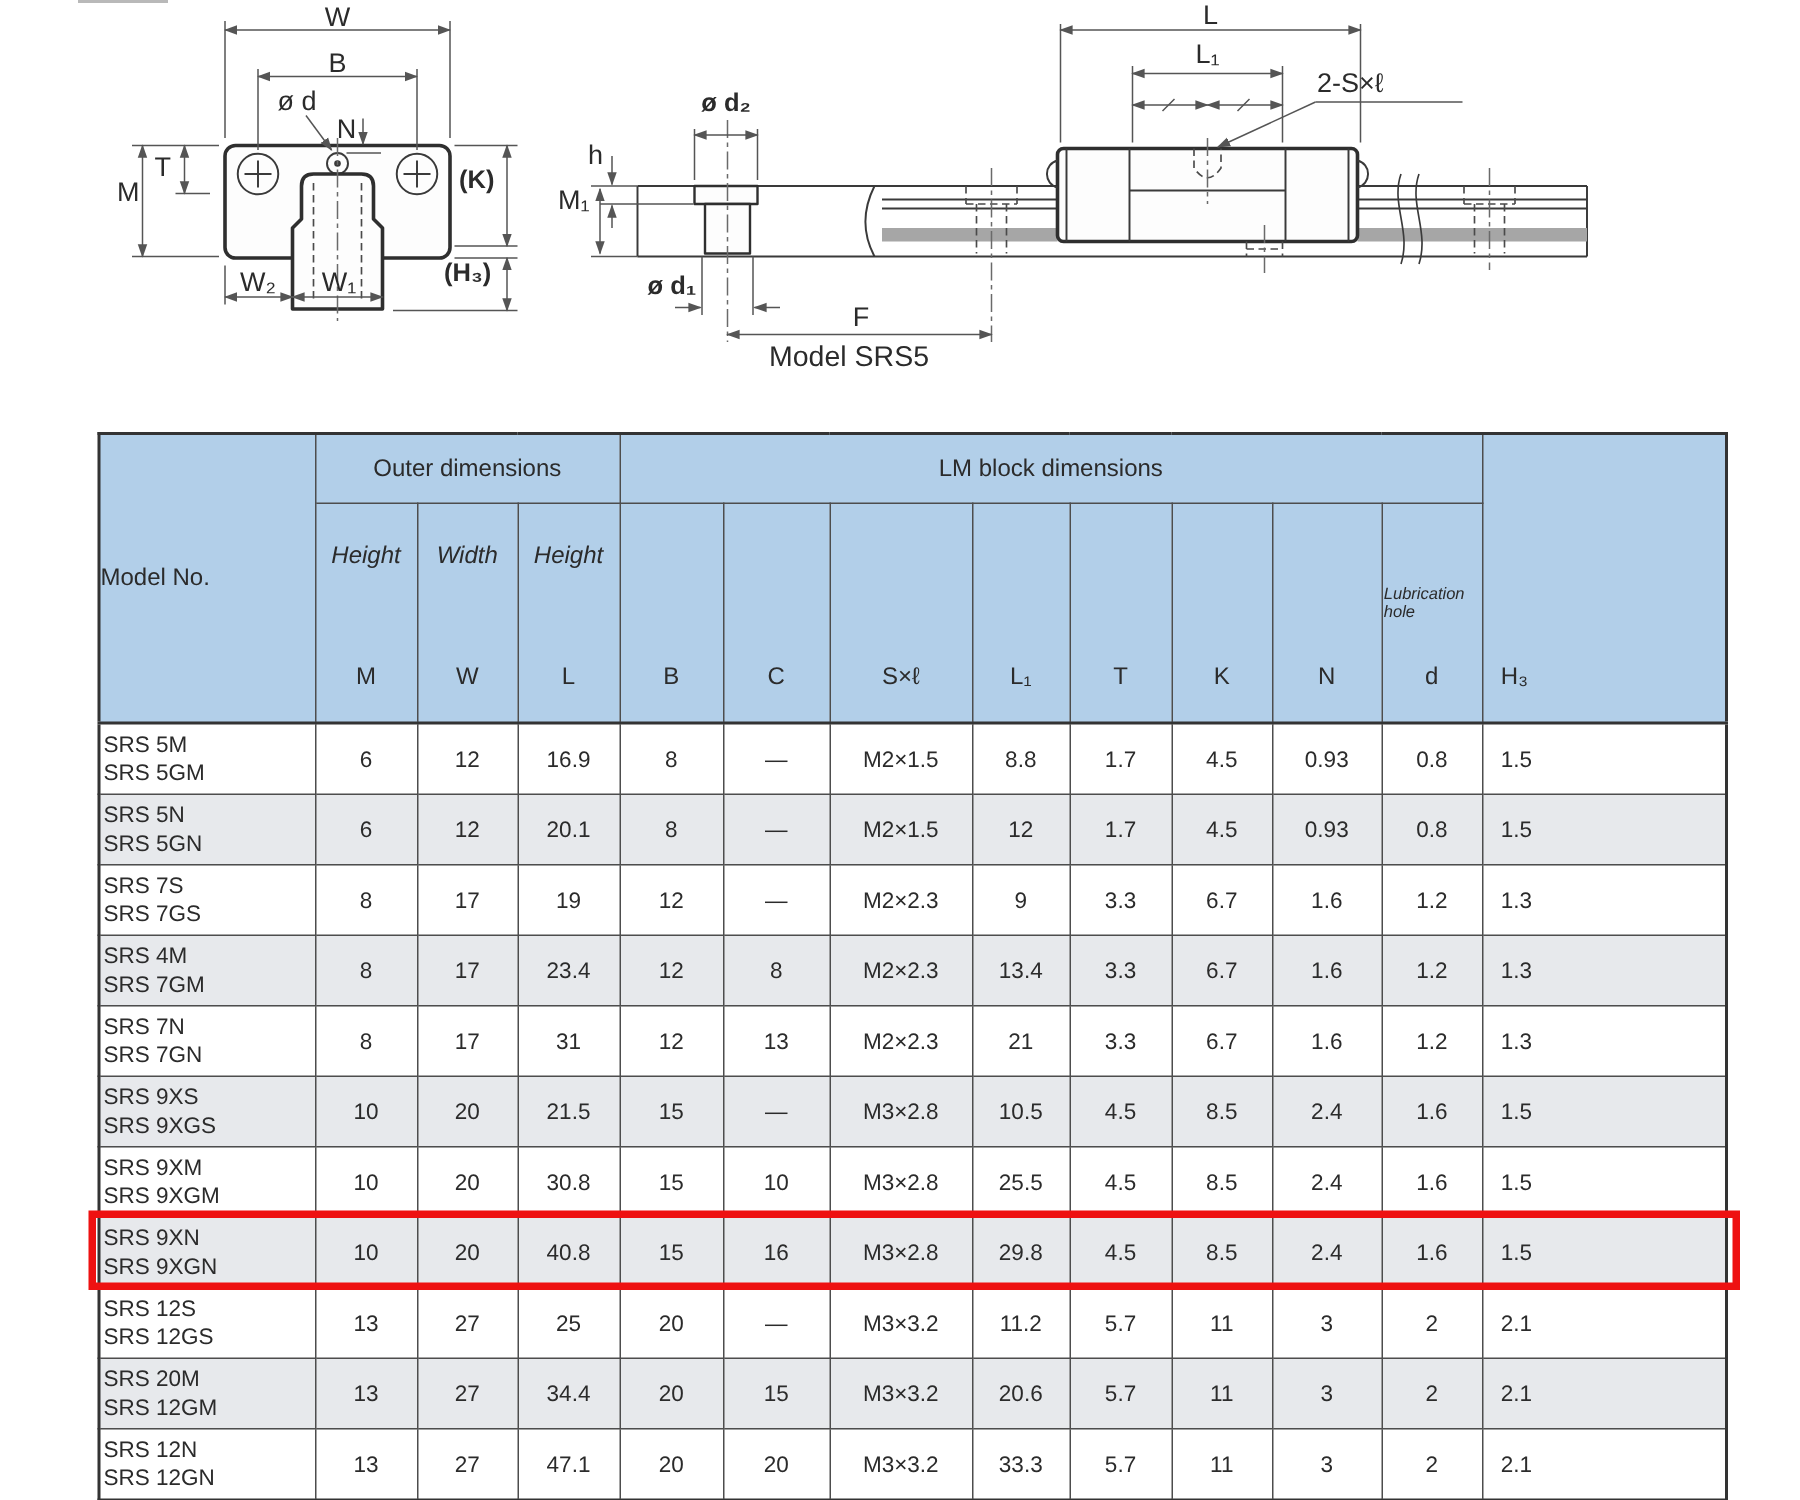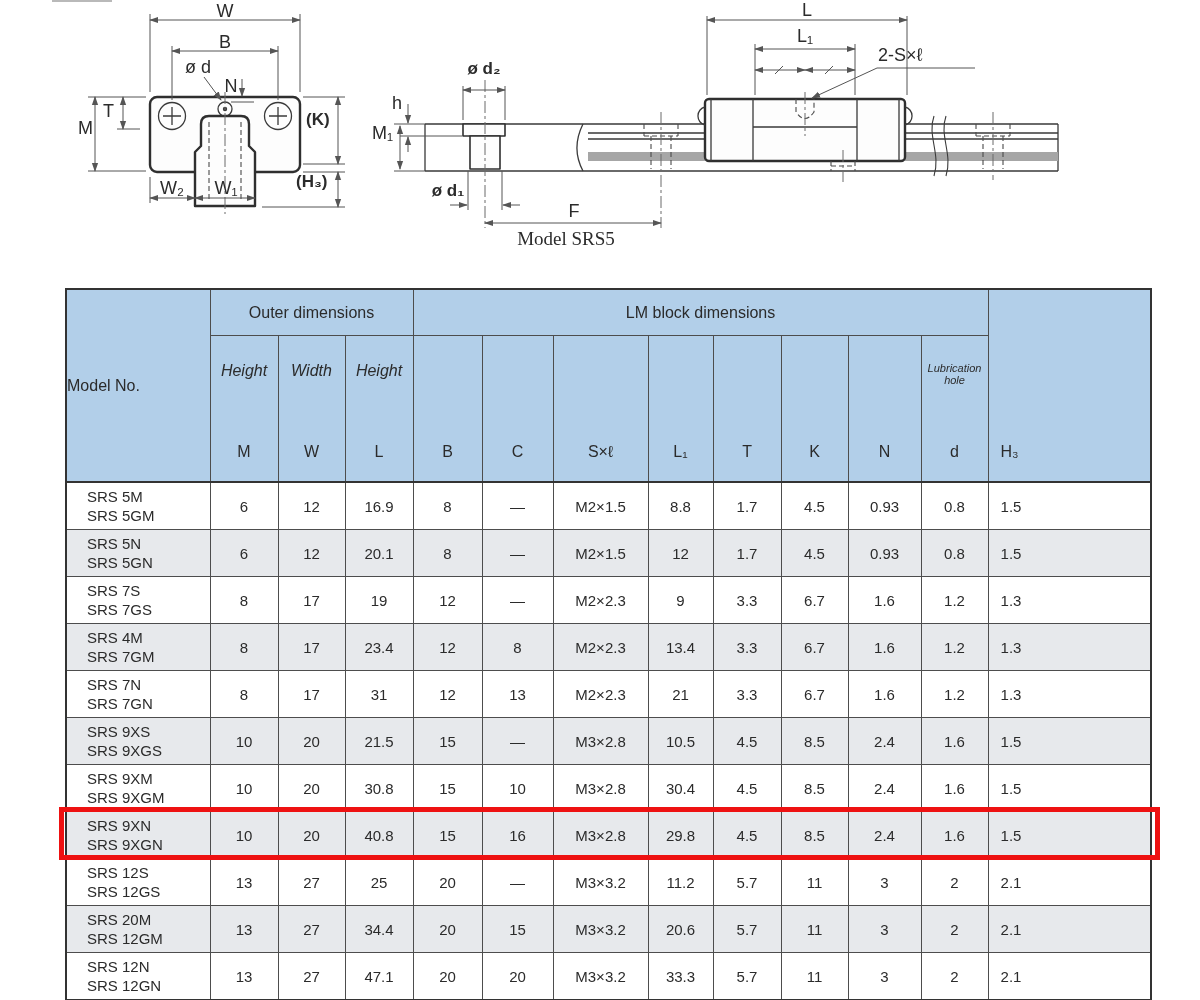--- a/index.html
+++ b/index.html
@@ -13,41 +13,41 @@
   .dash{stroke:#4a4a4a;stroke-width:1.1;fill:none;stroke-dasharray:5 3;}
   .cline{stroke:#6a6a6a;stroke-width:1;fill:none;stroke-dasharray:12 3 3 3;}
   .dim{stroke:#555;stroke-width:1;fill:none;}
   .arr2{marker-start:url(#ar);marker-end:url(#ar);}
   .arrE{marker-end:url(#ar);}
   .band{fill:#a6a6a6;stroke:none;}
   .dlabel{position:absolute;font-size:18px;color:#2b2b2b;white-space:nowrap;line-height:1;}
   .dlabel.small{font-size:17px;font-weight:bold;}
   .ctr{transform:translateX(-50%);}
   #caption{position:absolute;left:566px;top:228px;transform:translateX(-50%);
-           font-size:19px;color:#2b2b2b;white-space:nowrap;font-family:Liberation Serif, serif;}
+           font-size:19px;color:#2b2b2b;white-space:nowrap;}
   #artifact{position:absolute;left:52px;top:0;width:60px;height:2px;background:#b9b9b9;}
   
   #spec-table{position:absolute;left:65px;top:288px;width:1085px;border-collapse:collapse;
               table-layout:fixed;font-size:15px;color:#2b2b2b;}
   #spec-table th,#spec-table td{border:1px solid #4d4d4d;font-weight:normal;padding:0;}
   #spec-table{border:2px solid #333;}
   #spec-table thead{border-bottom:2px solid #333;}
   #spec-table thead th{background:var(--header-blue,#b2cfe9);}
   th.group{height:45px;font-size:16px;text-align:center;margin-left:12px;}
   th.tall{height:145px;vertical-align:top;}
   .tallbox{display:flex;flex-direction:column;justify-content:space-between;align-items:center;
            height:100%;box-sizing:border-box;padding:26px 0 20px;}
   .col-label{font-size:16px;font-style:italic;}
-  .col-label.tiny{font-size:11px;line-height:12px;max-width:64px;text-align:center;}
+  .col-label.tiny{font-size:11px;line-height:12px;max-width:64px;text-align:left;margin-top:28px;}
   .col-symbol{font-size:16px;}
   th.modelhead{font-size:16px;text-align:left;vertical-align:middle;}
   th.h3head{vertical-align:bottom;text-align:left;}
   .h3box{padding:0 0 20px 12px;font-size:16px;}
   #spec-table tbody td{height:46px;text-align:center;}
-  #spec-table tbody td.model{text-align:left;padding-left:20px;line-height:19px;font-size:15px;}
+  #spec-table tbody td.model{text-align:left;padding-left:2px;line-height:19px;font-size:15px;}
   #spec-table tbody td.h3col{text-align:left;padding-left:12px;}
   #spec-table tbody tr.shaded td{background:var(--row-gray,#e7e9ec);}
   
   #highlight-box{position:absolute;pointer-events:none;z-index:5;
                  border:5px solid var(--accent-red,#ee1111);box-sizing:border-box;}
 </style>
 </head>
 <body>
 
 <div id="page">
@@ -393,21 +393,21 @@
           <td class="model">
             <div>SRS 9XM</div>
             <div>SRS 9XGM</div>
           </td>
           <td>10</td>
           <td>20</td>
           <td>30.8</td>
           <td>15</td>
           <td>10</td>
           <td>M3×2.8</td>
-          <td>30.4</td>
+          <td>25.5</td>
           <td>4.5</td>
           <td>8.5</td>
           <td>2.4</td>
           <td>1.6</td>
           <td class="h3col">1.5</td>
         </tr>
         <tr class="shaded">
           <td class="model">
             <div>SRS 9XN</div>
             <div>SRS 9XGN</div>

